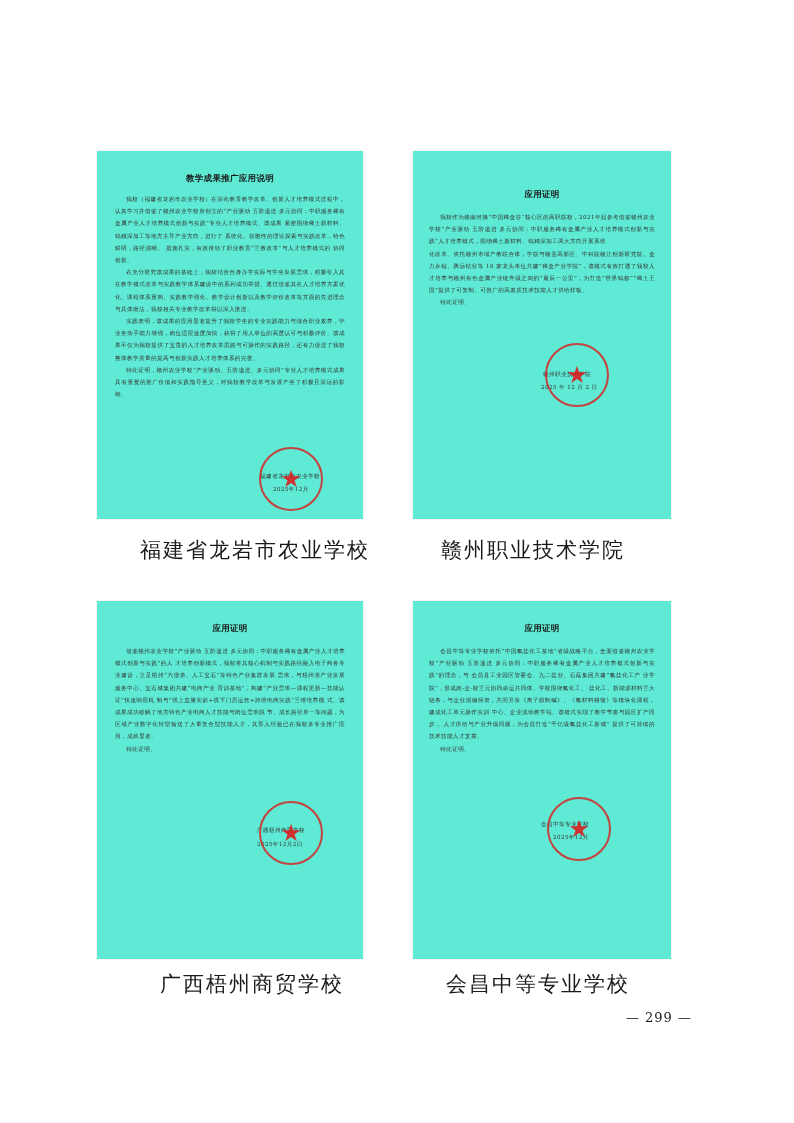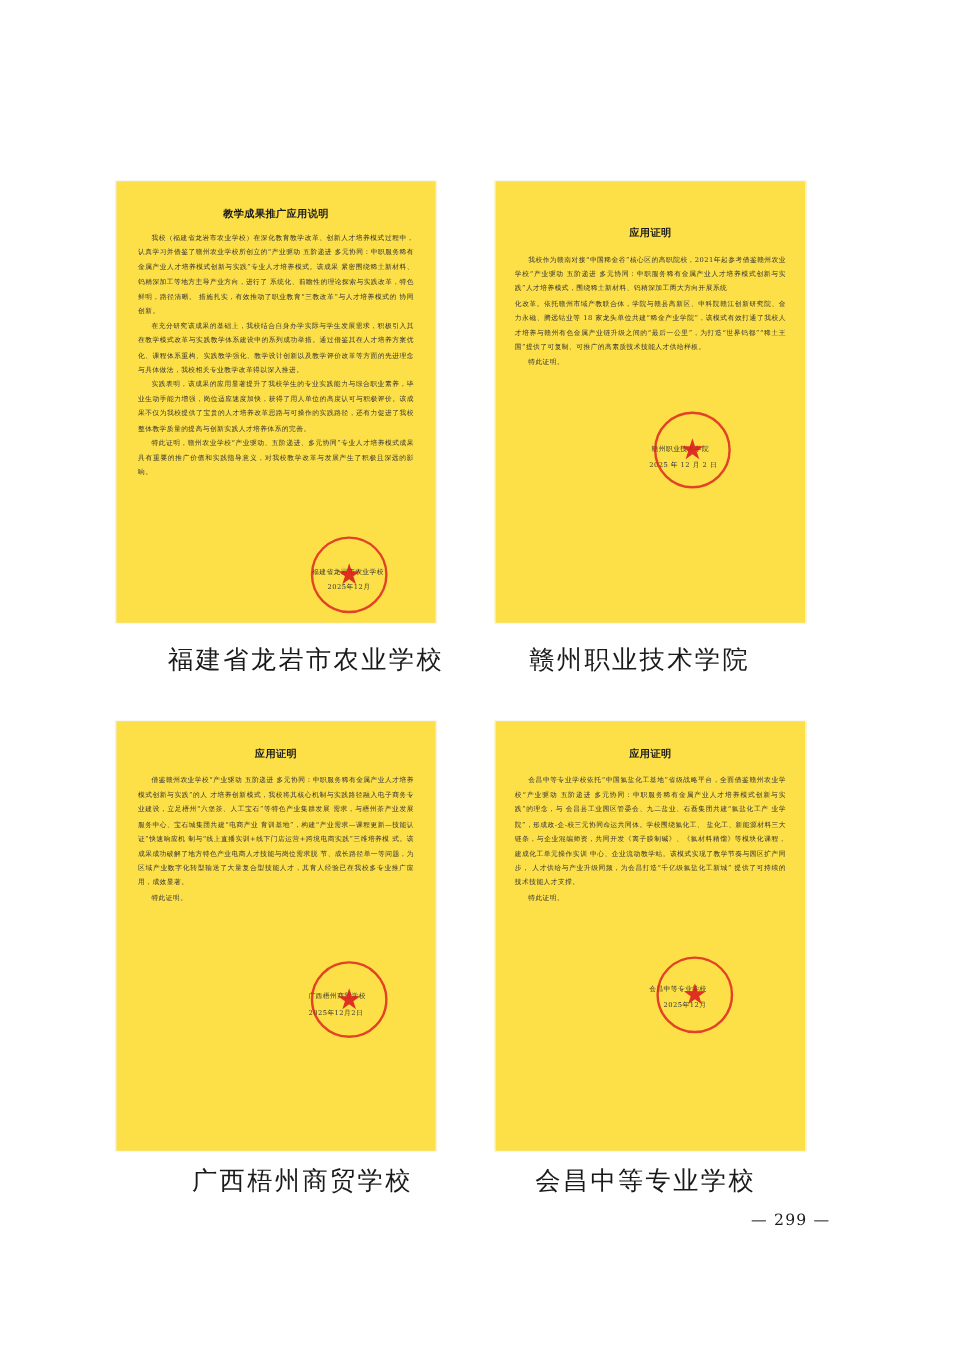--- a/index.html
+++ b/index.html
@@ -1,19 +1,19 @@
 <!DOCTYPE html>
 <html><head>
 <meta charset="utf-8">
 <style>
   html, body { margin: 0; padding: 0; background: #ffffff; }
   body { width: 794px; height: 1123px; position: relative; overflow: hidden;
          font-family: "DejaVu Serif", "Liberation Serif", serif; color: #222; }
 
-  .panel { position: absolute; background: #fde047; box-sizing: border-box;
+  .panel { position: absolute; background: #5eead4; box-sizing: border-box;
            border: 1px solid #f6f6f6; }
   .panel .title { text-align: center; font-family: "DejaVu Sans", "Liberation Sans", sans-serif;
                   font-weight: bold; font-size: 8.5px; color: #1a1a1a; letter-spacing: 0.3px; }
   .panel .para { font-size: 5.6px; line-height: 12.2px; color: #333; text-indent: 2em;
                  margin: 0; text-align: justify; letter-spacing: 0.4px; }
   .panel .para.plain { text-indent: 0; }
   .sig { position: absolute; font-size: 5.6px; color: #333; letter-spacing: 0.4px; white-space: nowrap; }
 
   .stamp { position: absolute; width: 64px; height: 64px; border-radius: 50%;
            border: 2.5px solid rgba(220, 30, 30, 0.82); box-sizing: border-box; }

